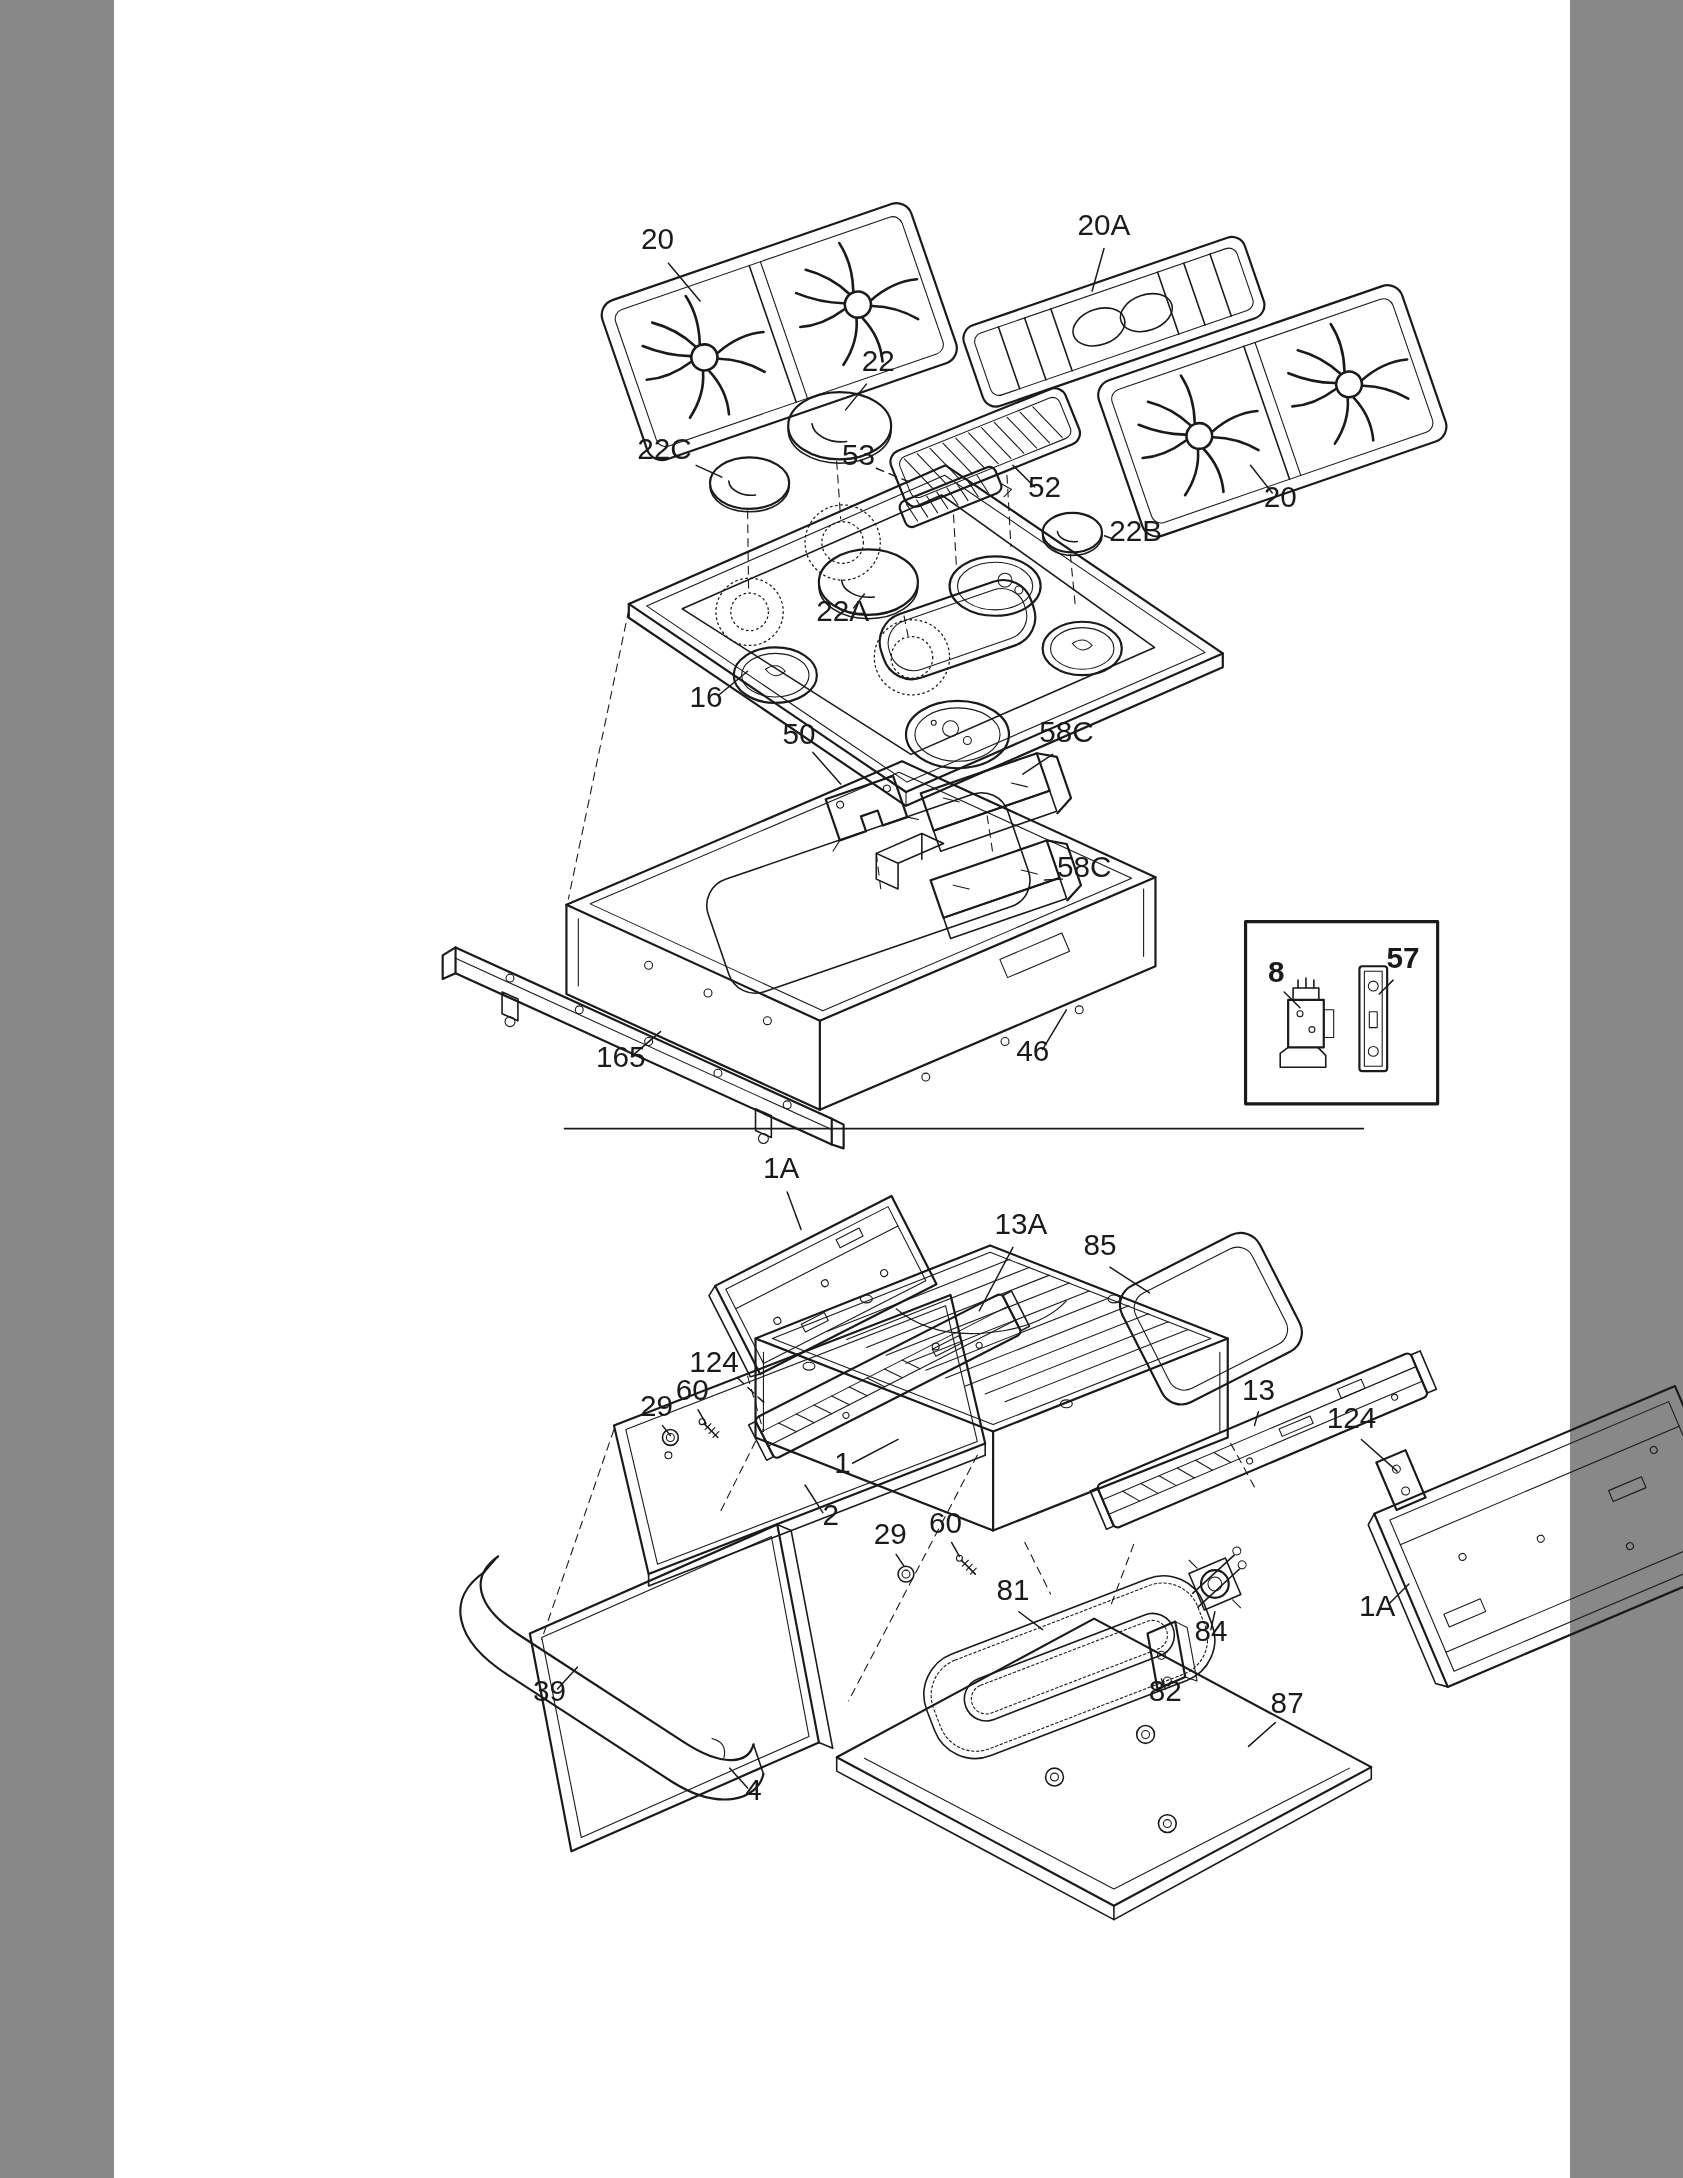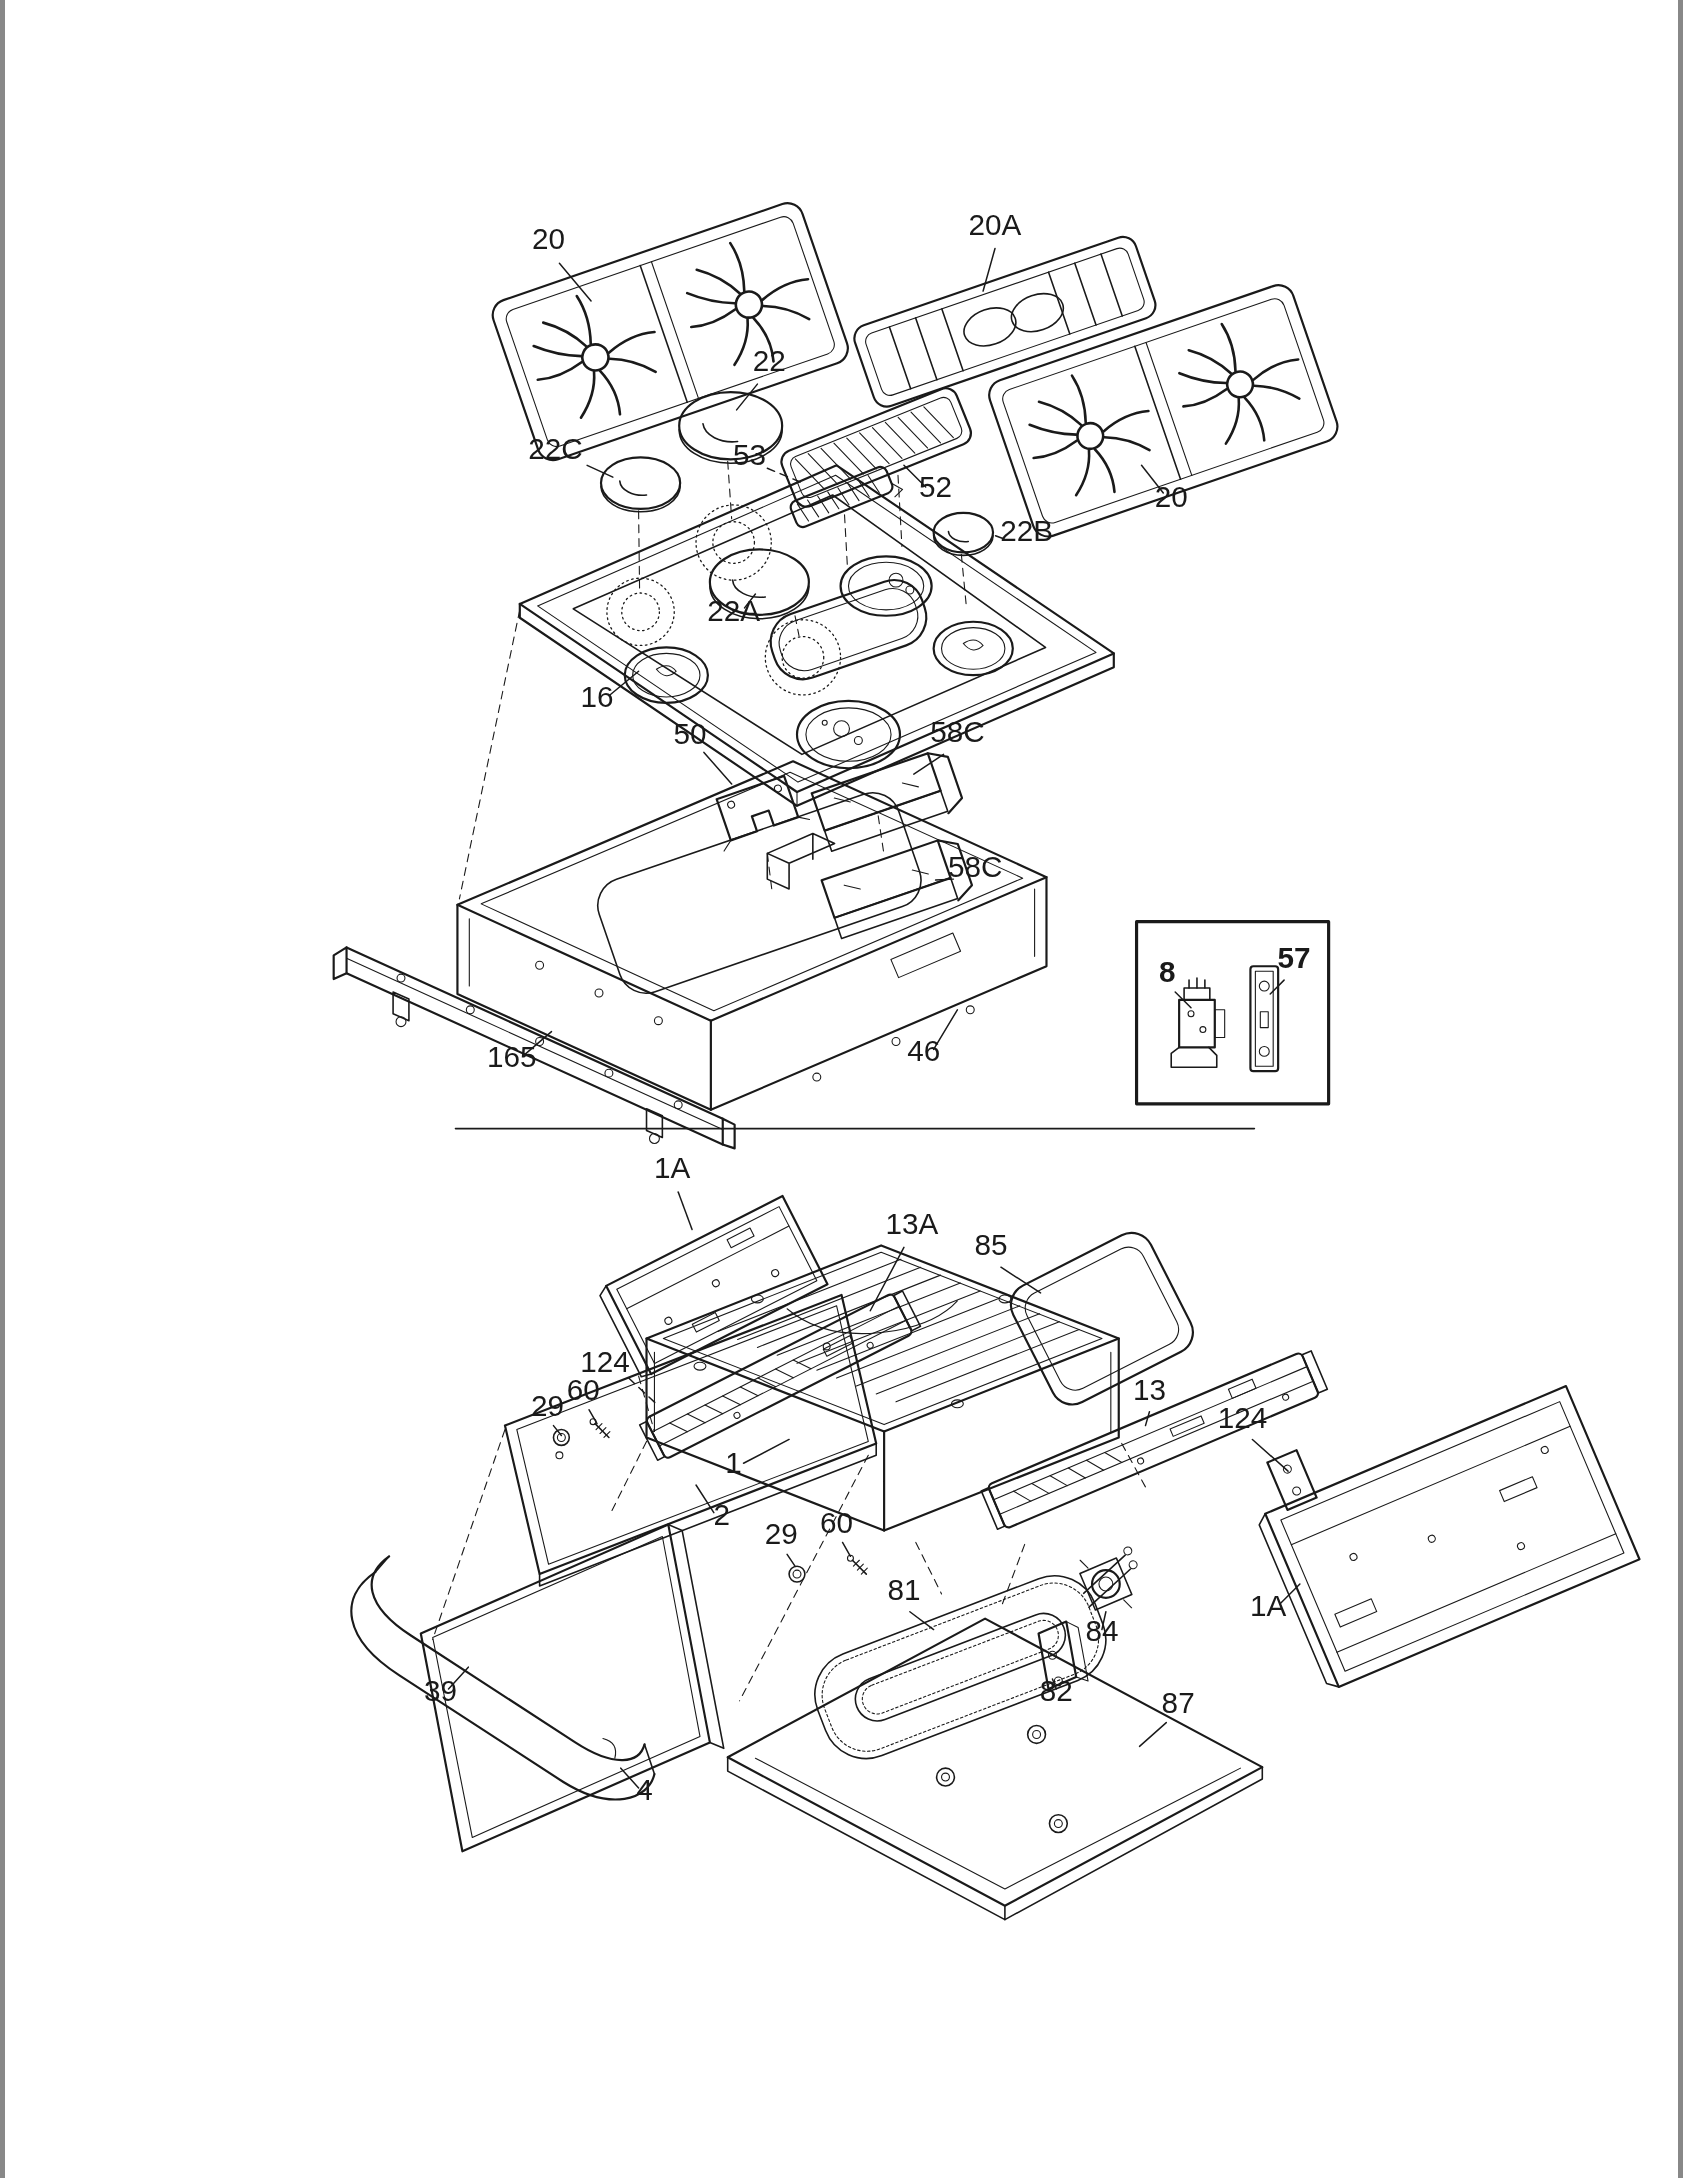--- a/index.html
+++ b/index.html
@@ -1,17 +1,17 @@
 <!DOCTYPE html>
 <html style="--ink: #1a1a1a; --paper: #ffffff;"><head>
 <meta charset="utf-8">
 <style>
   :root { --ink:#1a1a1a; --paper:#ffffff; }
   html,body { margin:0; padding:0; background:#888; }
-  .page { width:1673px; height:2178px; background:var(--paper); position:relative; margin:0 auto;
+  .page { width:1456px; height:2178px; background:var(--paper); position:relative; margin:0 auto;
           font-family:"Liberation Sans", sans-serif; }
   svg { display:block; }
   svg * { fill:none; stroke:var(--ink); stroke-linecap:round; stroke-linejoin:round; }
   .s2 { stroke-width:2.2; }
   .s15 { stroke-width:1.6; }
   .s1 { stroke-width:1.1; }
   .s3 { stroke-width:3.2; }
   .leader { stroke-width:1.5; }
   .dash { stroke-dasharray:8 6; }
   .stipple { stroke-dasharray:1.6 3.6; stroke-width:1.3; }

